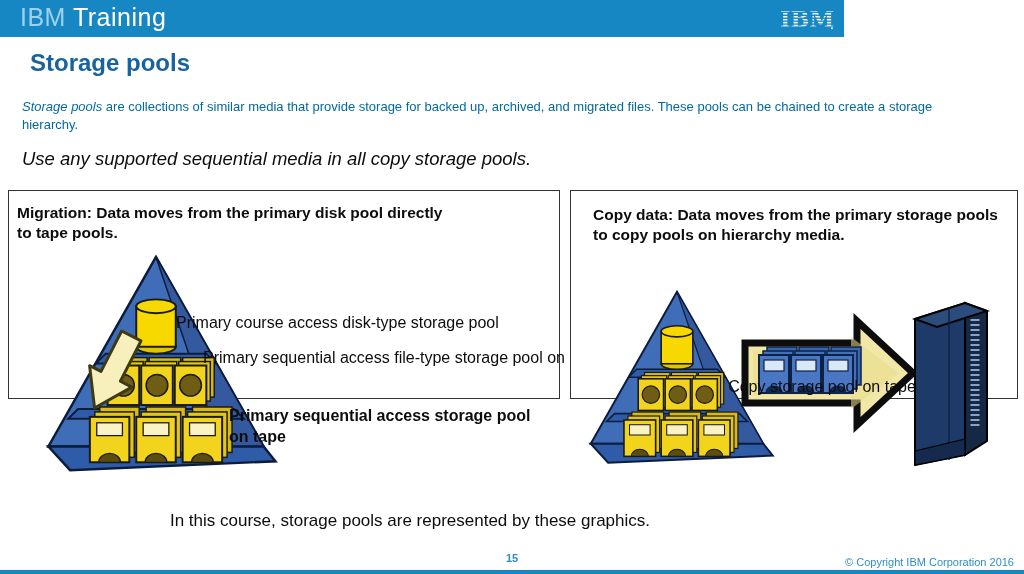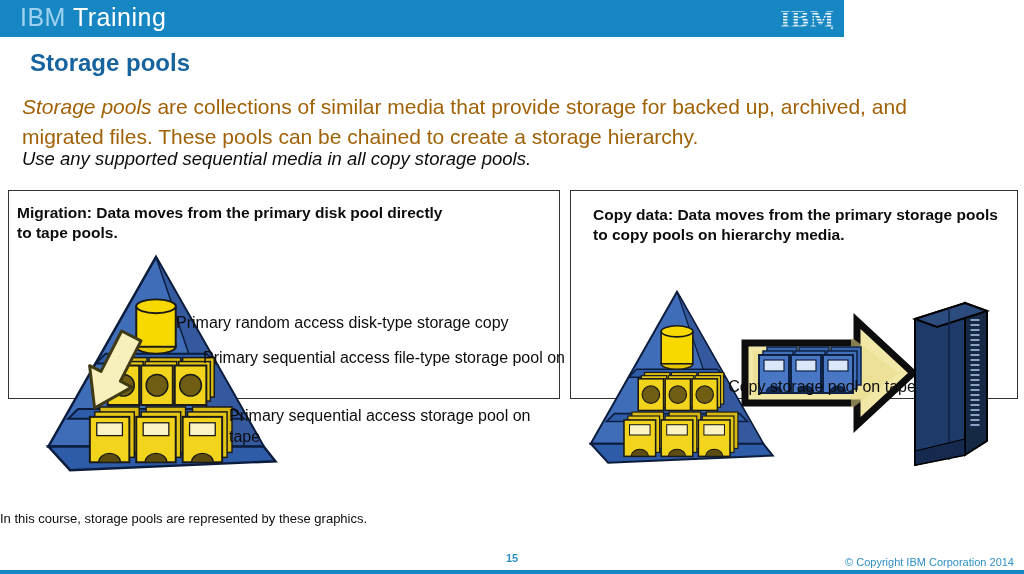--- a/index.html
+++ b/index.html
@@ -8,41 +8,41 @@
     font-family:"Liberation Sans","DejaVu Sans",sans-serif;color:#111;
   }
   
   .header-bar{position:absolute;left:0;top:0;width:844px;height:37px;background:#1787c3;}
   .brand{position:absolute;left:20px;top:3px;font-size:25px;font-weight:400;letter-spacing:0.5px;}
   .brand .ibm{color:#9fd2ef;}
   .brand .training{color:#ffffff;}
   .ibm-logo{position:absolute;right:9px;top:7px;width:56px;height:24px;}
   
   .page-title{position:absolute;left:30px;top:49px;font-size:24px;font-weight:bold;color:#17639e;}
-  .intro-p{position:absolute;left:22px;top:92px;width:940px;font-size:21px;line-height:1.42;color:#a16207;}
+  .intro-p{position:absolute;left:22px;top:98px;width:940px;font-size:13px;line-height:1.42;color:#0369a1;}
   .intro-p .lead{font-style:italic;}
   .intro-line2{position:absolute;left:22px;top:148px;width:940px;font-size:18.5px;color:#0d0d0d;font-style:italic;}
   
   .panel{position:absolute;top:190px;height:209px;border:1.6px solid #333;background:#fff;box-sizing:border-box;}
   .panel-migration{left:8px;width:552px;}
   .panel-copy{left:570px;width:448px;}
   .panel-heading{font-weight:bold;font-size:15.5px;line-height:1.3;color:#0d0d0d;}
   .panel-migration .panel-heading{position:absolute;left:8px;top:12px;max-width:440px;}
   .panel-copy .panel-heading{position:absolute;left:22px;top:14px;max-width:420px;}
   .pool-label{position:absolute;font-size:16px;line-height:1.3;color:#0d0d0d;}
   .label-disk{left:167px;top:122px;width:430px;}
   .label-file{left:194px;top:157px;width:400px;}
-  .label-tape{left:220px;top:215px;width:320px;}
+  .label-tape{left:220px;top:215px;width:320px;font-weight:bold;}
   .pyr-svg-left{position:absolute;left:22px;top:60px;width:250px;height:232px;}
   .pyr-svg-right{position:absolute;left:6px;top:96px;width:200px;height:186px;}
   .flow-arrow-svg{position:absolute;left:168px;top:122px;width:180px;height:120px;}
   .server-svg{position:absolute;left:340px;top:100px;width:85px;height:175px;}
   .copy-caption{position:absolute;left:56px;right:0;bottom:2px;text-align:center;font-size:16px;color:#0d0d0d;}
   
-  .course-note{position:absolute;left:0;top:511px;width:820px;text-align:left;font-size:13px;color:#0d0d0d;}
+  .course-note{position:absolute;left:0;top:511px;width:820px;text-align:center;font-size:17px;color:#0d0d0d;}
   .page-number{position:absolute;left:0;top:552px;width:1024px;text-align:center;font-size:11px;font-weight:bold;color:#2e8fc5;}
   .copyright{position:absolute;right:10px;top:556px;font-size:11px;color:#2e8fc5;}
   .bottom-bar{position:absolute;left:0;bottom:0;width:1024px;height:4px;background:#1787c3;}
 </style>
 </head>
 <body>
 
 <div class="slide">
 
   <div class="header-bar">
@@ -127,21 +127,21 @@
           <rect x="7" y="6" width="26" height="13" fill="#fbf3c4" stroke="#1a1a1a" stroke-width="1.3"></rect>
           <path d="M9,46 a11,9 0 0 1 22,0 z" fill="#5d4e10" stroke="#1a1a1a" stroke-width="1.3"></path>
         </g>
       </g>
 
       <g transform="translate(100,86) rotate(117)">
         <polygon points="0,-11 46,-11 46,-24 82,0 46,24 46,11 0,11" fill="#f7f0bd" stroke="#3f3a14" stroke-width="3" stroke-linejoin="round"></polygon>
       </g>
     </svg>
 
-    <div class="pool-label label-disk">Primary random access disk-type storage copy</div>
+    <div class="pool-label label-disk">Primary course access disk-type storage pool</div>
     <div class="pool-label label-file">Primary sequential access file-type storage pool on disk</div>
     <div class="pool-label label-tape">Primary sequential access storage pool on tape</div>
   </div>
 
   <div class="panel panel-copy">
     <div class="panel-heading">Copy data: Data moves from the primary  storage pools to copy pools on hierarchy media.</div>
 
     <svg class="pyr-svg-right" viewBox="0 0 250 235">
       <polygon points="125,6 16,198 234,198" fill="#3f6db8" stroke="#0b1c3c" stroke-width="2.5"></polygon>
       <polygon points="125,6 190,198 234,198" fill="#35599f" stroke="#0b1c3c" stroke-width="1.5"></polygon>
@@ -233,16 +233,16 @@
       <line x1="38" y1="17" x2="38" y2="169" stroke="#0e2246" stroke-width="1.5"></line>
       <line x1="64" y1="28" x2="64" y2="138" stroke="#8aa2c4" stroke-width="9" stroke-dasharray="2,3"></line>
       <polygon points="4,160 54,148 54,164 4,174" fill="#152a4e" stroke="#000" stroke-width="1.2"></polygon>
     </svg>
 
     <div class="copy-caption">Copy storage pool on tape</div>
   </div>
 
   <div class="course-note">In this course, storage pools are represented by these graphics.</div>
   <div class="page-number">15</div>
-  <div class="copyright">© Copyright IBM Corporation 2014</div>
+  <div class="copyright">© Copyright IBM Corporation 2016</div>
   <div class="bottom-bar"></div>
 
 </div>
 
 </body></html>

